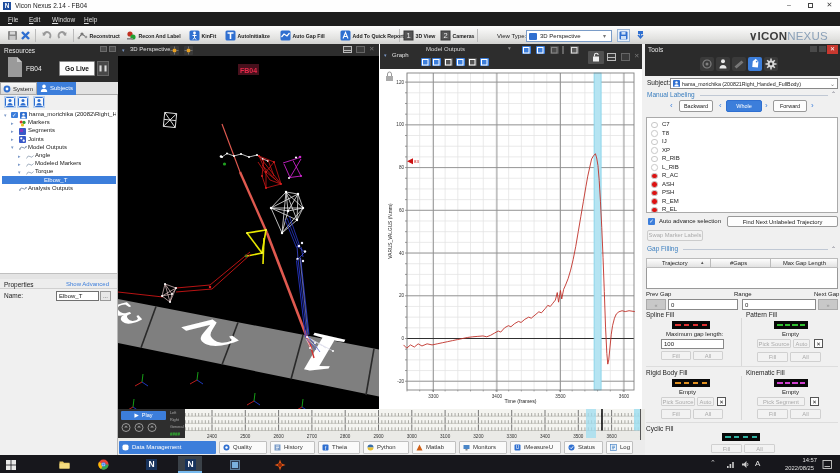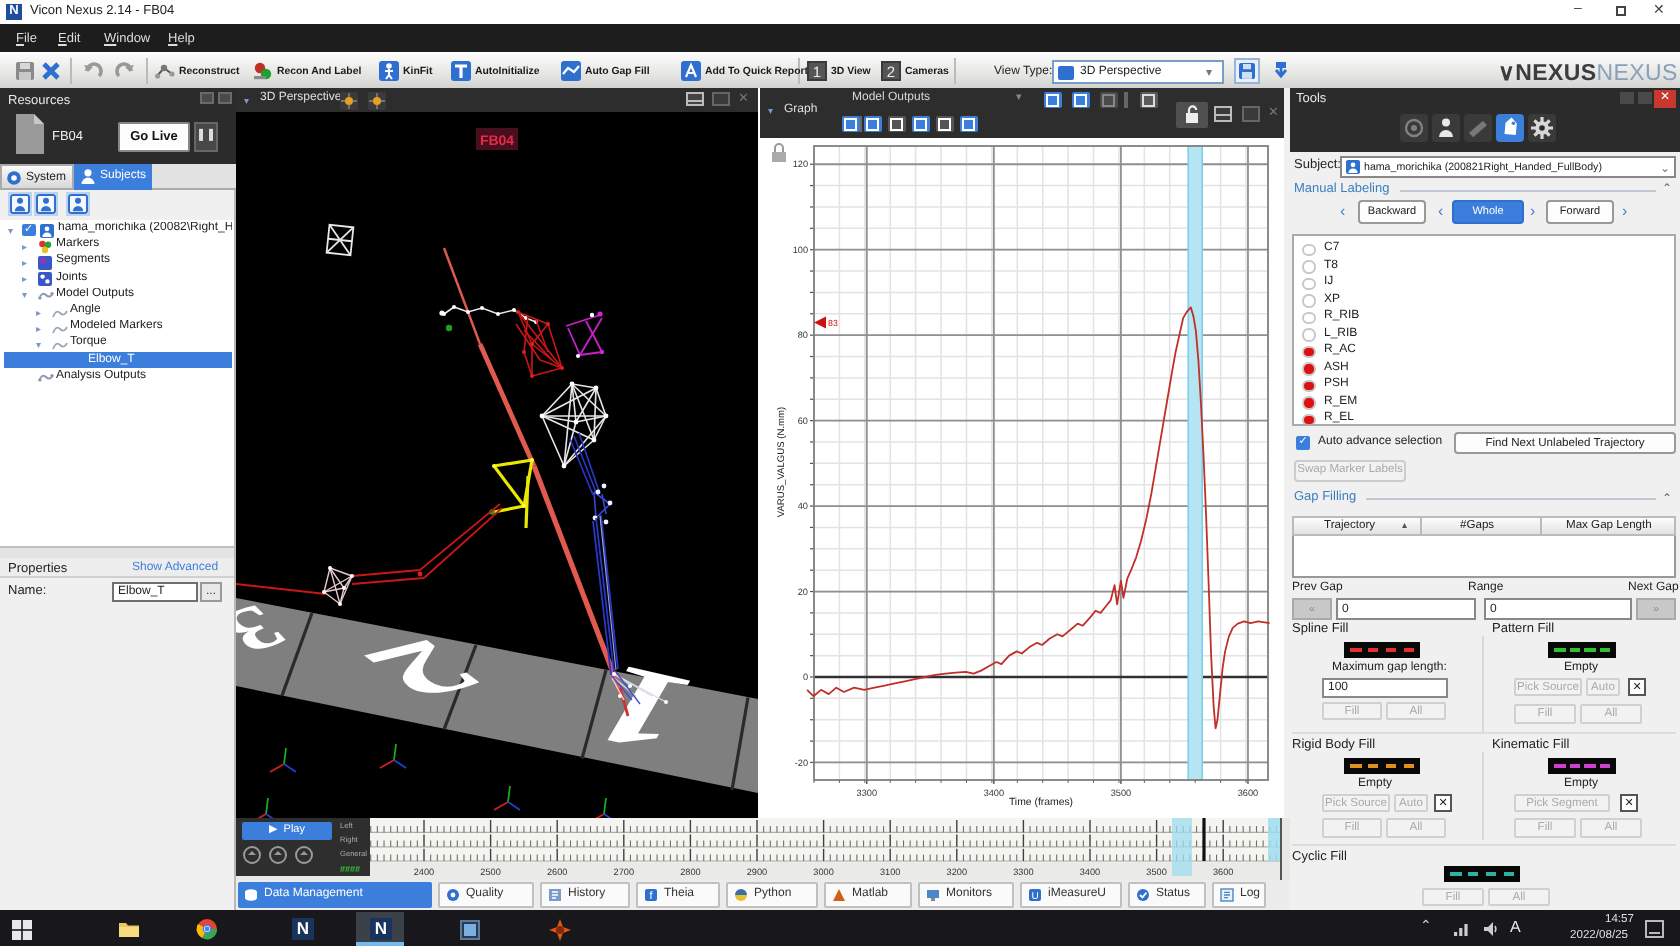--- a/index.html
+++ b/index.html
@@ -122,21 +122,21 @@
       <rect x="3.5" y="2" width="4" height="2.6" fill="#cfe0f5"></rect>
       <rect x="3" y="6" width="5" height="3.4" fill="#cfe0f5"></rect>
     </svg>
   </div>
 <div class="abs" style="left:634px;top:28.5px;width:13px;height:13px">
     <svg width="13" height="13">
       <path d="M6.5 2 L6.5 8 M4 6 L6.5 9 L9 6" stroke="#2f6fd0" stroke-width="1.4" fill="none"></path>
       <rect x="4" y="2" width="5" height="3" fill="#2f6fd0"></rect>
     </svg>
   </div>
-<div class="abs tx" style="left:749px;top:28.5px;font-size:11.5px;letter-spacing:0.2px"><span style="color:#3c3c3c;font-weight:bold">∨NEXUS</span><span style="color:#8aa0b8">NEXUS</span></div>
+<div class="abs tx" style="left:749px;top:28.5px;font-size:11.5px;letter-spacing:0.2px"><span style="color:#3c3c3c;font-weight:bold">∨ICON</span><span style="color:#8aa0b8">NEXUS</span></div>
 <div class="abs" style="left:0;top:44px;width:118px;height:411px;background:#f0f0f0;border-right:1px solid #b8b8b8"></div>
 <div class="abs" style="left:0;top:44px;width:118px;height:38px;background:#2b2b2b"></div>
 <div class="abs tx" style="left:4px;top:46.5px;font-size:6.5px;color:#e8e8e8">Resources</div>
 <div class="abs" style="left:100px;top:46px;width:7px;height:6px;background:#4a4a4a;border:0.5px solid #6a6a6a"></div>
 <div class="abs" style="left:109px;top:46px;width:7px;height:6px;background:#4a4a4a;border:0.5px solid #6a6a6a"></div>
 <div class="abs" style="left:7px;top:56px">
     <svg width="16" height="22">
       <path d="M1 1 L10 1 L15 6 L15 21 L1 21 z" fill="#9a9a9a"></path>
       <path d="M10 1 L10 6 L15 6 z" fill="#c8c8c8"></path>
     </svg>

